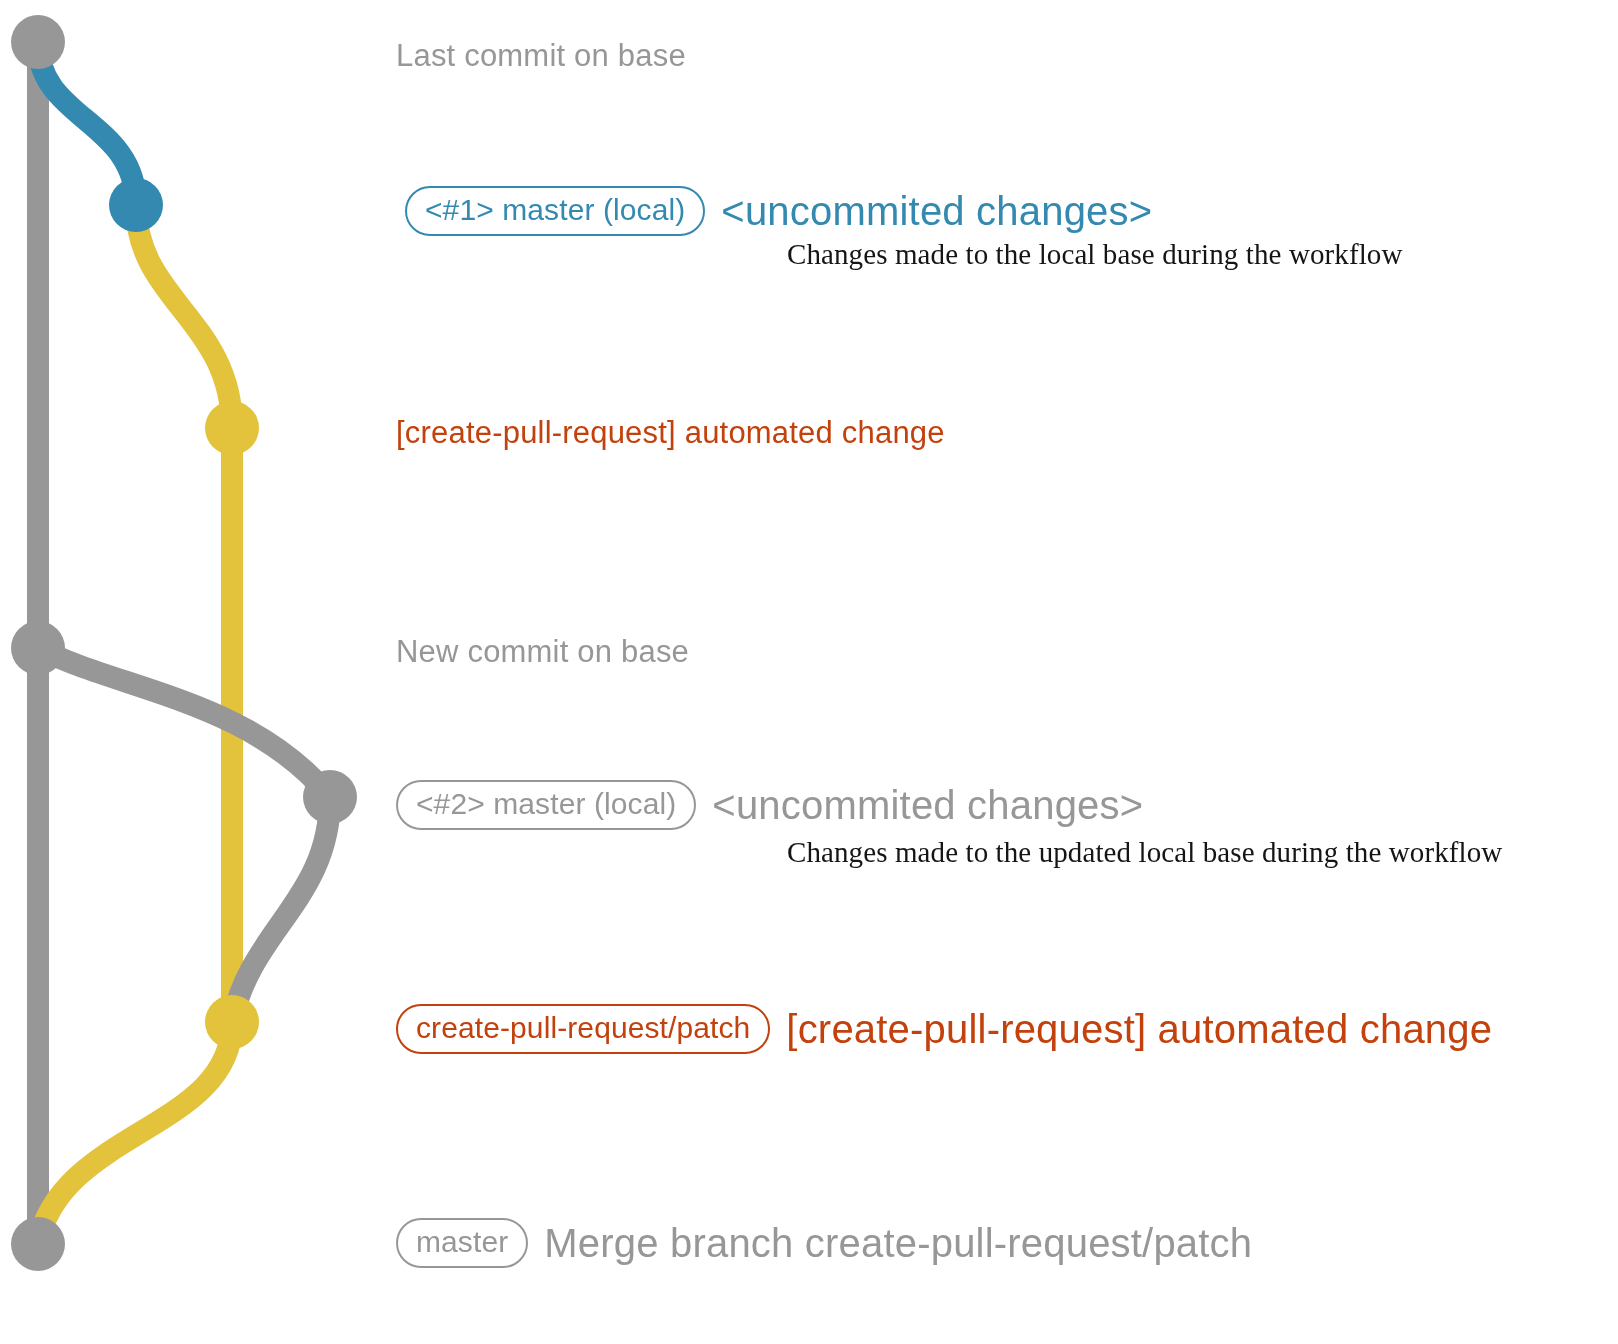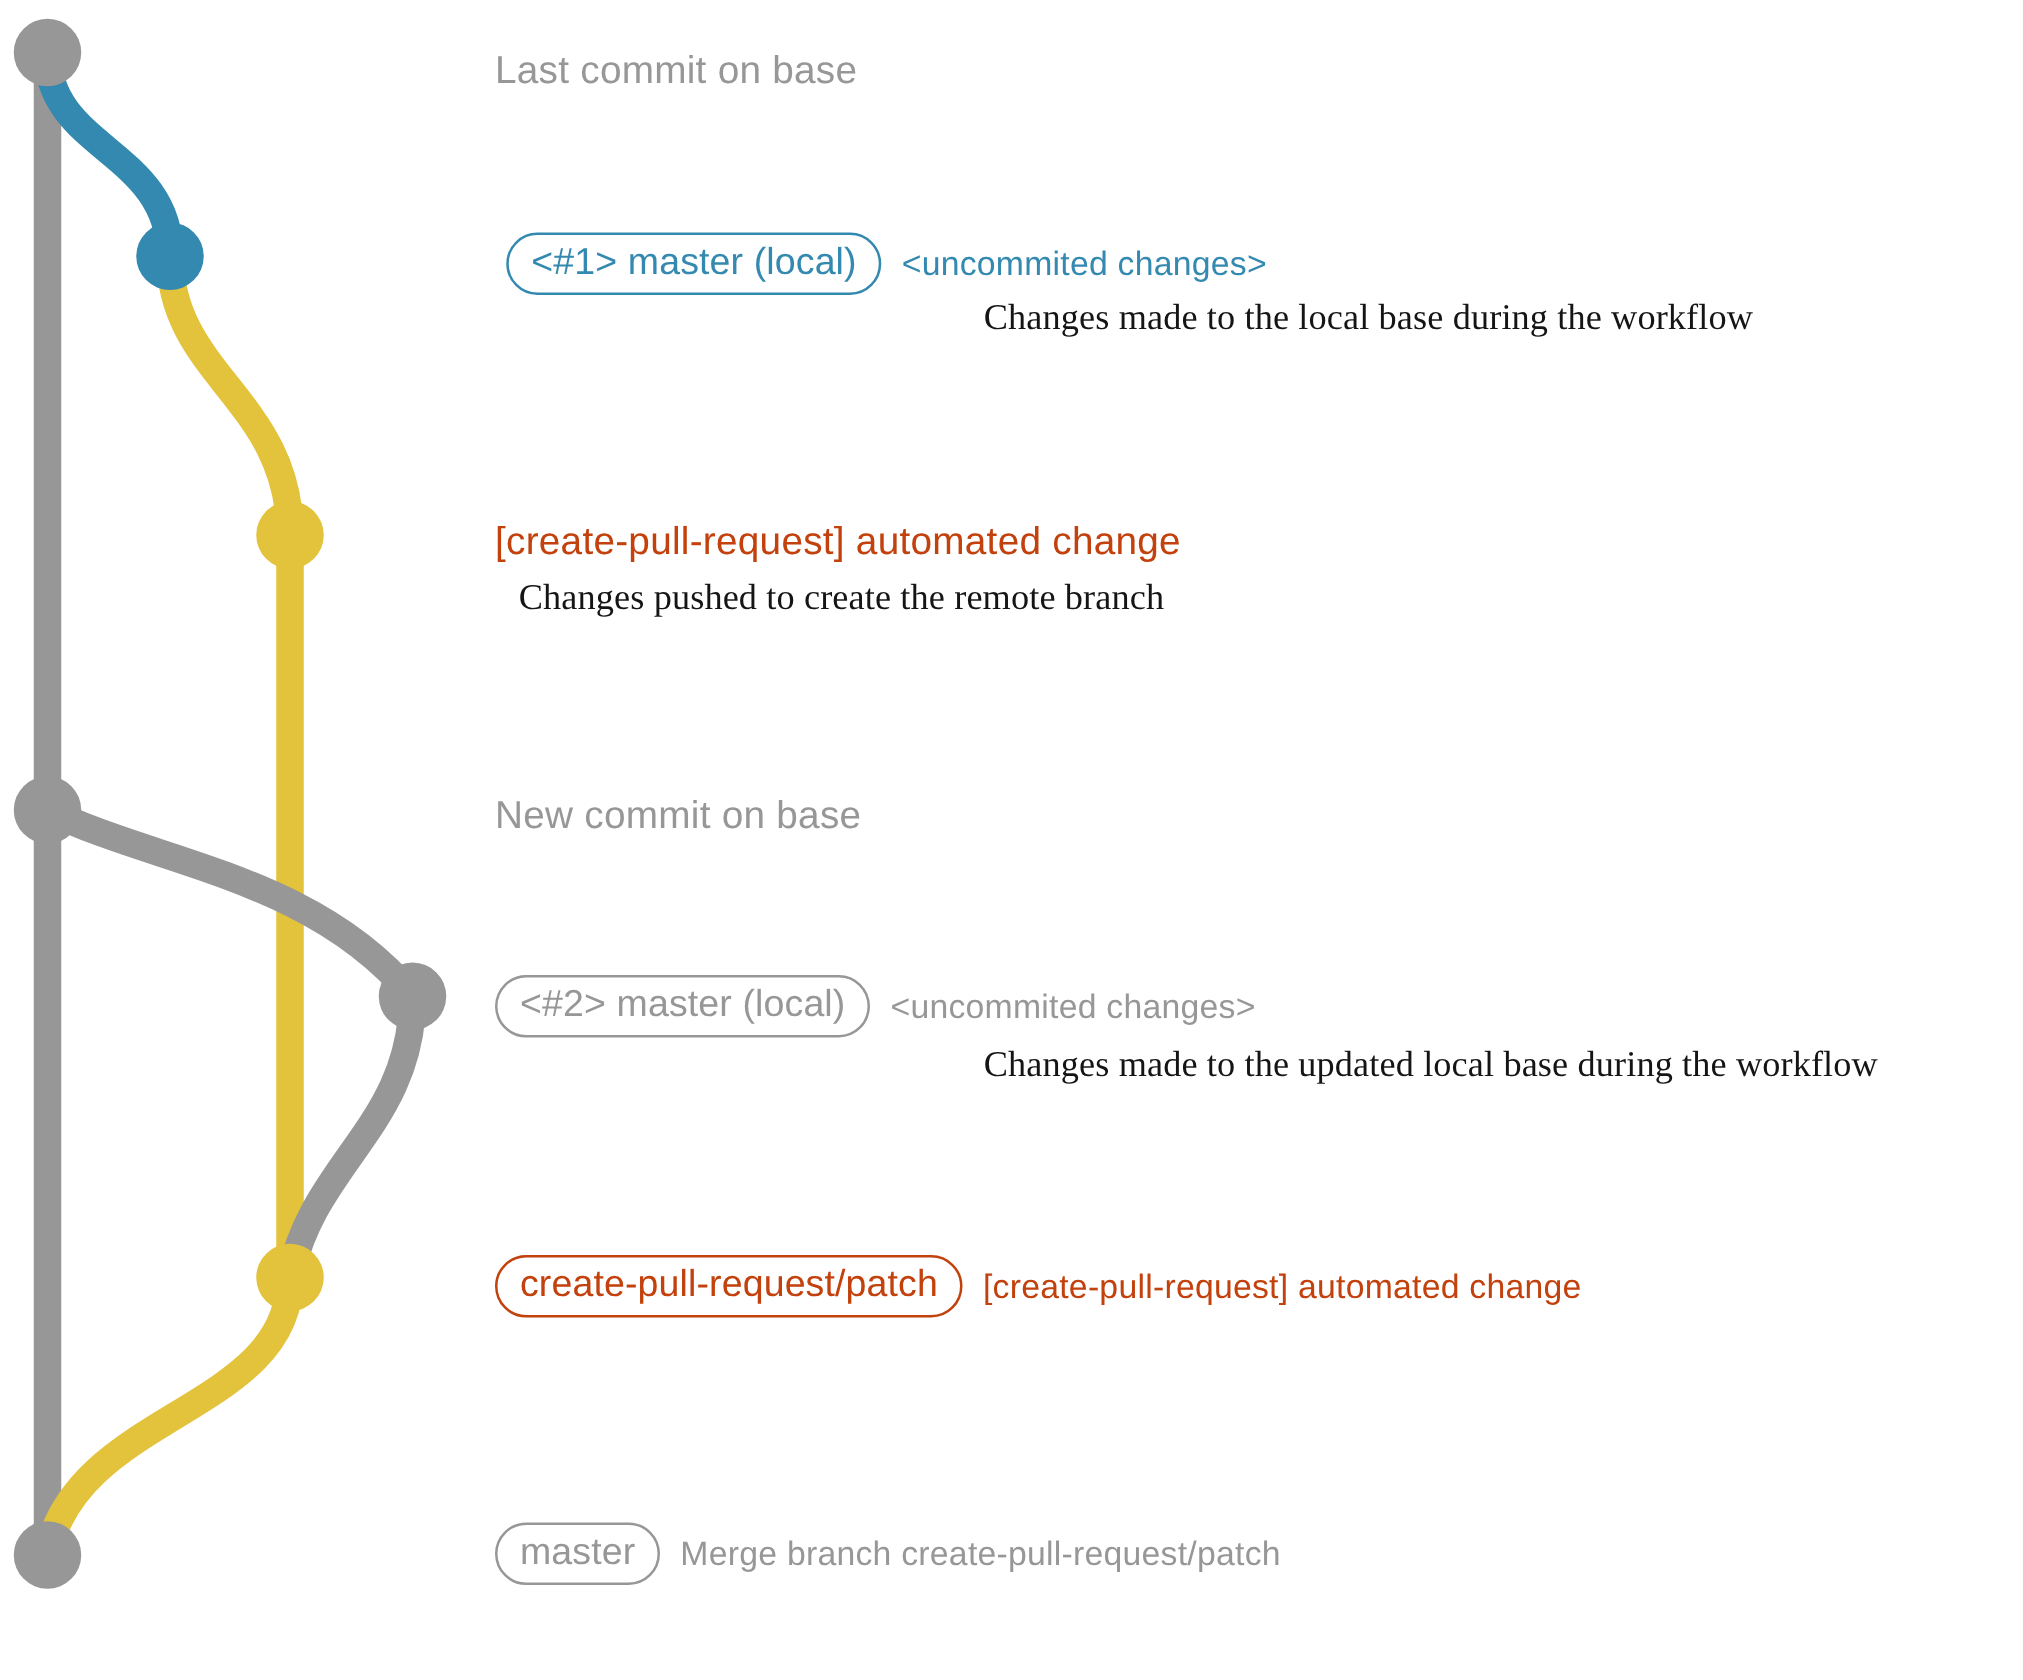--- a/index.html
+++ b/index.html
@@ -49,21 +49,21 @@
     letter-spacing: 0.1px;
   }
   .badge-row {
     position: absolute;
     display: flex;
     align-items: center;
     white-space: nowrap;
   }
   .badge-row .subject {
     font-family: "Liberation Sans", sans-serif;
-    font-size: 27px;
+    font-size: 40px;
     margin-left: 16px;
     letter-spacing: 0.2px;
   }
   .desc {
     position: absolute;
     font-family: "Liberation Serif", serif;
     font-size: 29px;
     color: #151515;
     white-space: nowrap;
     letter-spacing: 0.1px;
@@ -113,21 +113,20 @@
 
   <div class="badge-row" style="left:405px; top:186px;">
     <span class="badge c-blue">&lt;#1&gt; master (local)</span>
     <span class="subject c-blue">&lt;uncommited changes&gt;</span>
   </div>
   <div class="desc" style="left:787px; top:238px;">Changes made to the local base during the workflow</div>
 
   <div class="row" style="left:396px; top:415px;">
     <span class="plain-label c-yellow">[create-pull-request] automated change</span>
   </div>
-  <div class="desc" style="left:415px; top:462px;">Changes pushed to create the remote branch</div>
 
   <div class="row" style="left:396px; top:634px;align-items:flex-end;">
     <span class="plain-label c-gray">New commit on base</span>
   </div>
 
   <div class="badge-row" style="left:396px; top:780px;">
     <span class="badge c-gray">&lt;#2&gt; master (local)</span>
     <span class="subject c-gray">&lt;uncommited changes&gt;</span>
   </div>
   <div class="desc" style="left:787px; top:836px;">Changes made to the updated local base during the workflow</div>

